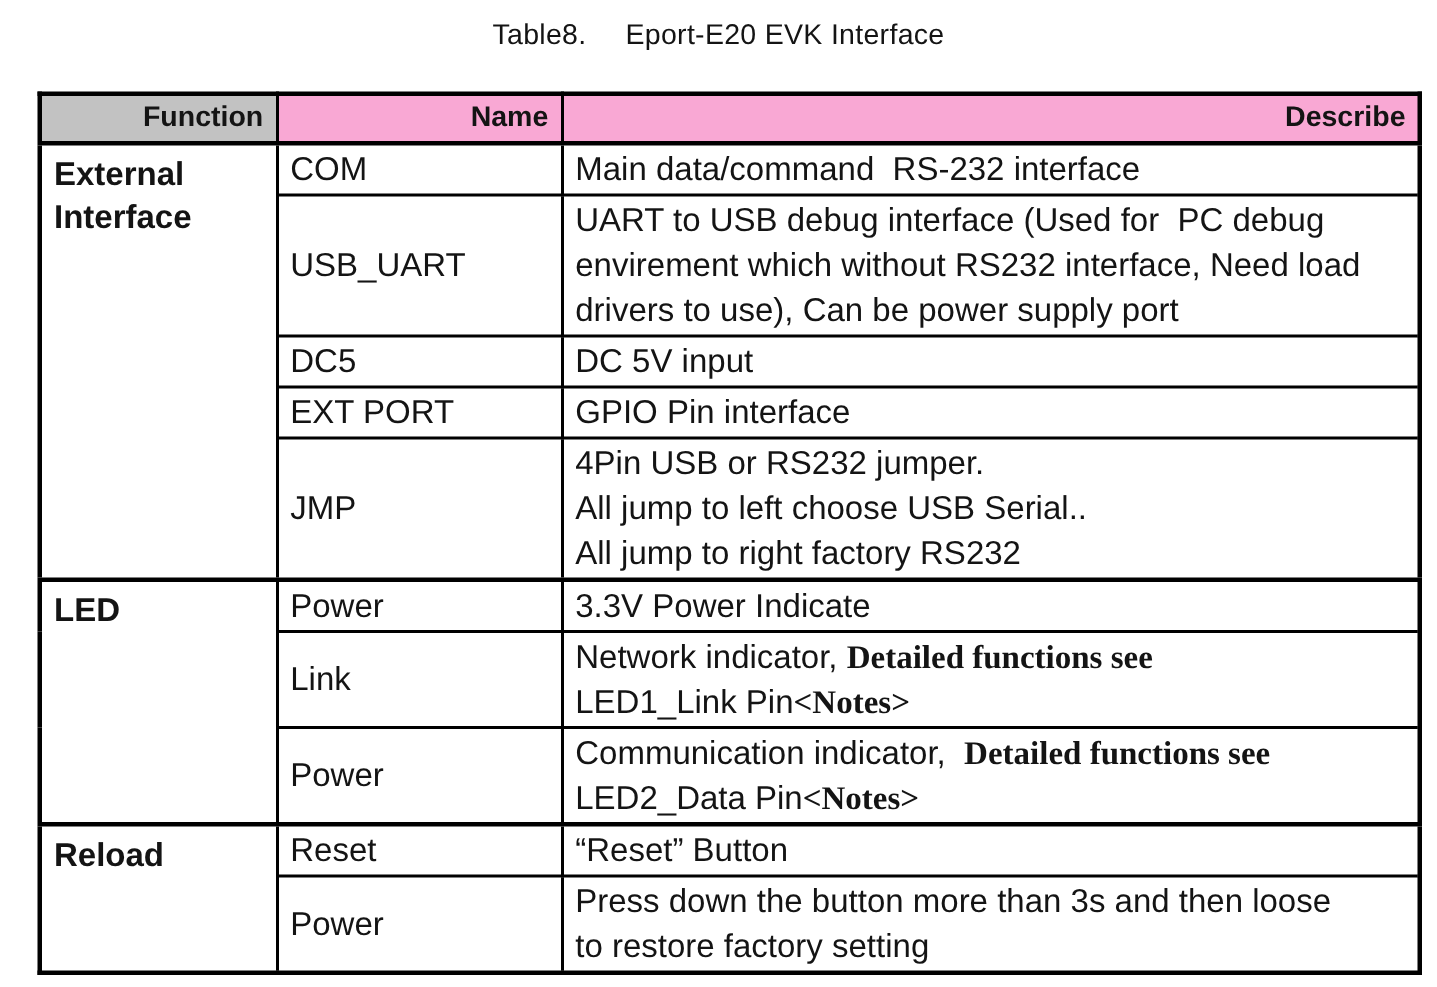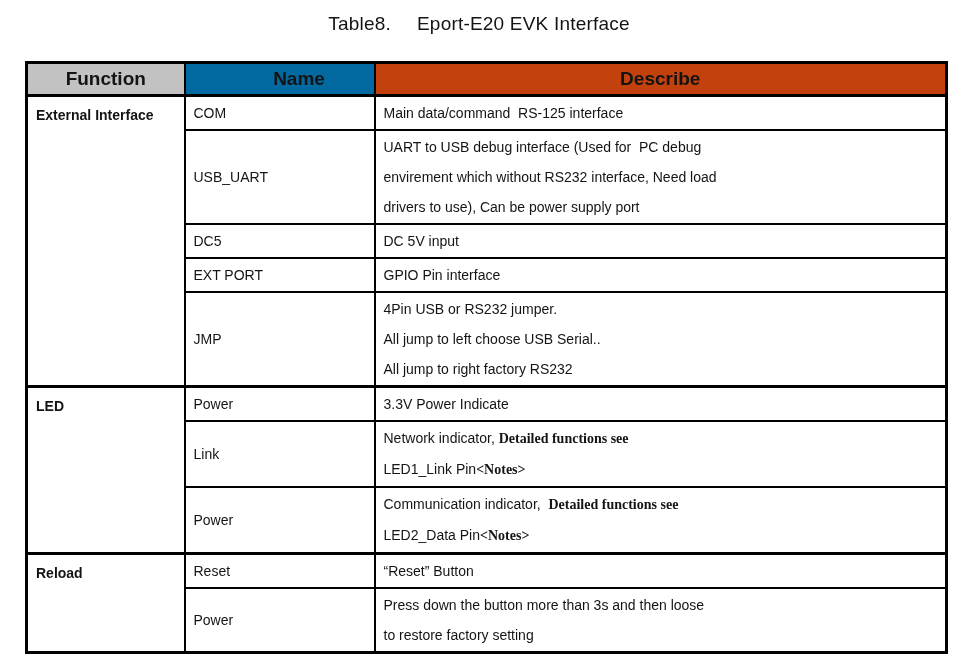--- a/index.html
+++ b/index.html
@@ -33,29 +33,29 @@
     margin: 26px 0 0 25px;
     border: 3px solid #000;
   }
   col.c-fn   { width: 158px; }
   col.c-name { width: 190px; }
   col.c-desc { width: 572px; }
   th {
     background: #c2c2c2;
     font-weight: bold;
     font-size: 19px;
-    text-align: center;
+    text-align: right;
     padding: 3px 8px;
     line-height: 24px;
     border: 2px solid #000;
     border-bottom: 3px solid #000;
   }
   td {
     border: 2px solid #000;
-    font-size: 14px;
+    font-size: 22px;
     line-height: 30px;
     padding: 1px 8px;
     vertical-align: middle;
     overflow: hidden;
     margin-left: 17px;
   }
   td.fn-cell {
     font-weight: bold;
     vertical-align: top;
     padding-top: 4px;
@@ -83,30 +83,30 @@
 
   <table class="evk">
     <colgroup>
       <col class="c-fn">
       <col class="c-name">
       <col class="c-desc">
     </colgroup>
     <thead>
       <tr>
         <th style="background: rgb(194, 194, 194);">Function</th>
-        <th style="background: #0369a1; padding-left: 47px;">Name</th>
-        <th style="background: #c2410c; margin-left: 36px;">Describe</th>
+        <th style="background: #f9a8d4; padding-left: 47px;">Name</th>
+        <th style="background: #f9a8d4; margin-left: 36px;">Describe</th>
       </tr>
     </thead>
     <tbody id="tbody">
         <tr class="section-start">
           <td rowspan="5" class="fn-cell">External Interface</td>
           <td class="name-cell">COM</td>
           <td class="desc-cell">
-            <div class="line"><span>Main data/command  RS-125 interface</span></div>
+            <div class="line"><span>Main data/command  RS-232 interface</span></div>
           </td>
         </tr>
         <tr>
           <td class="name-cell">USB_UART</td>
           <td class="desc-cell">
             <div class="line"><span>UART to USB debug interface (Used for  PC debug</span></div>
             <div class="line"><span>envirement which without RS232 interface, Need load</span></div>
             <div class="line"><span>drivers to use), Can be power supply port</span></div>
           </td>
         </tr>

